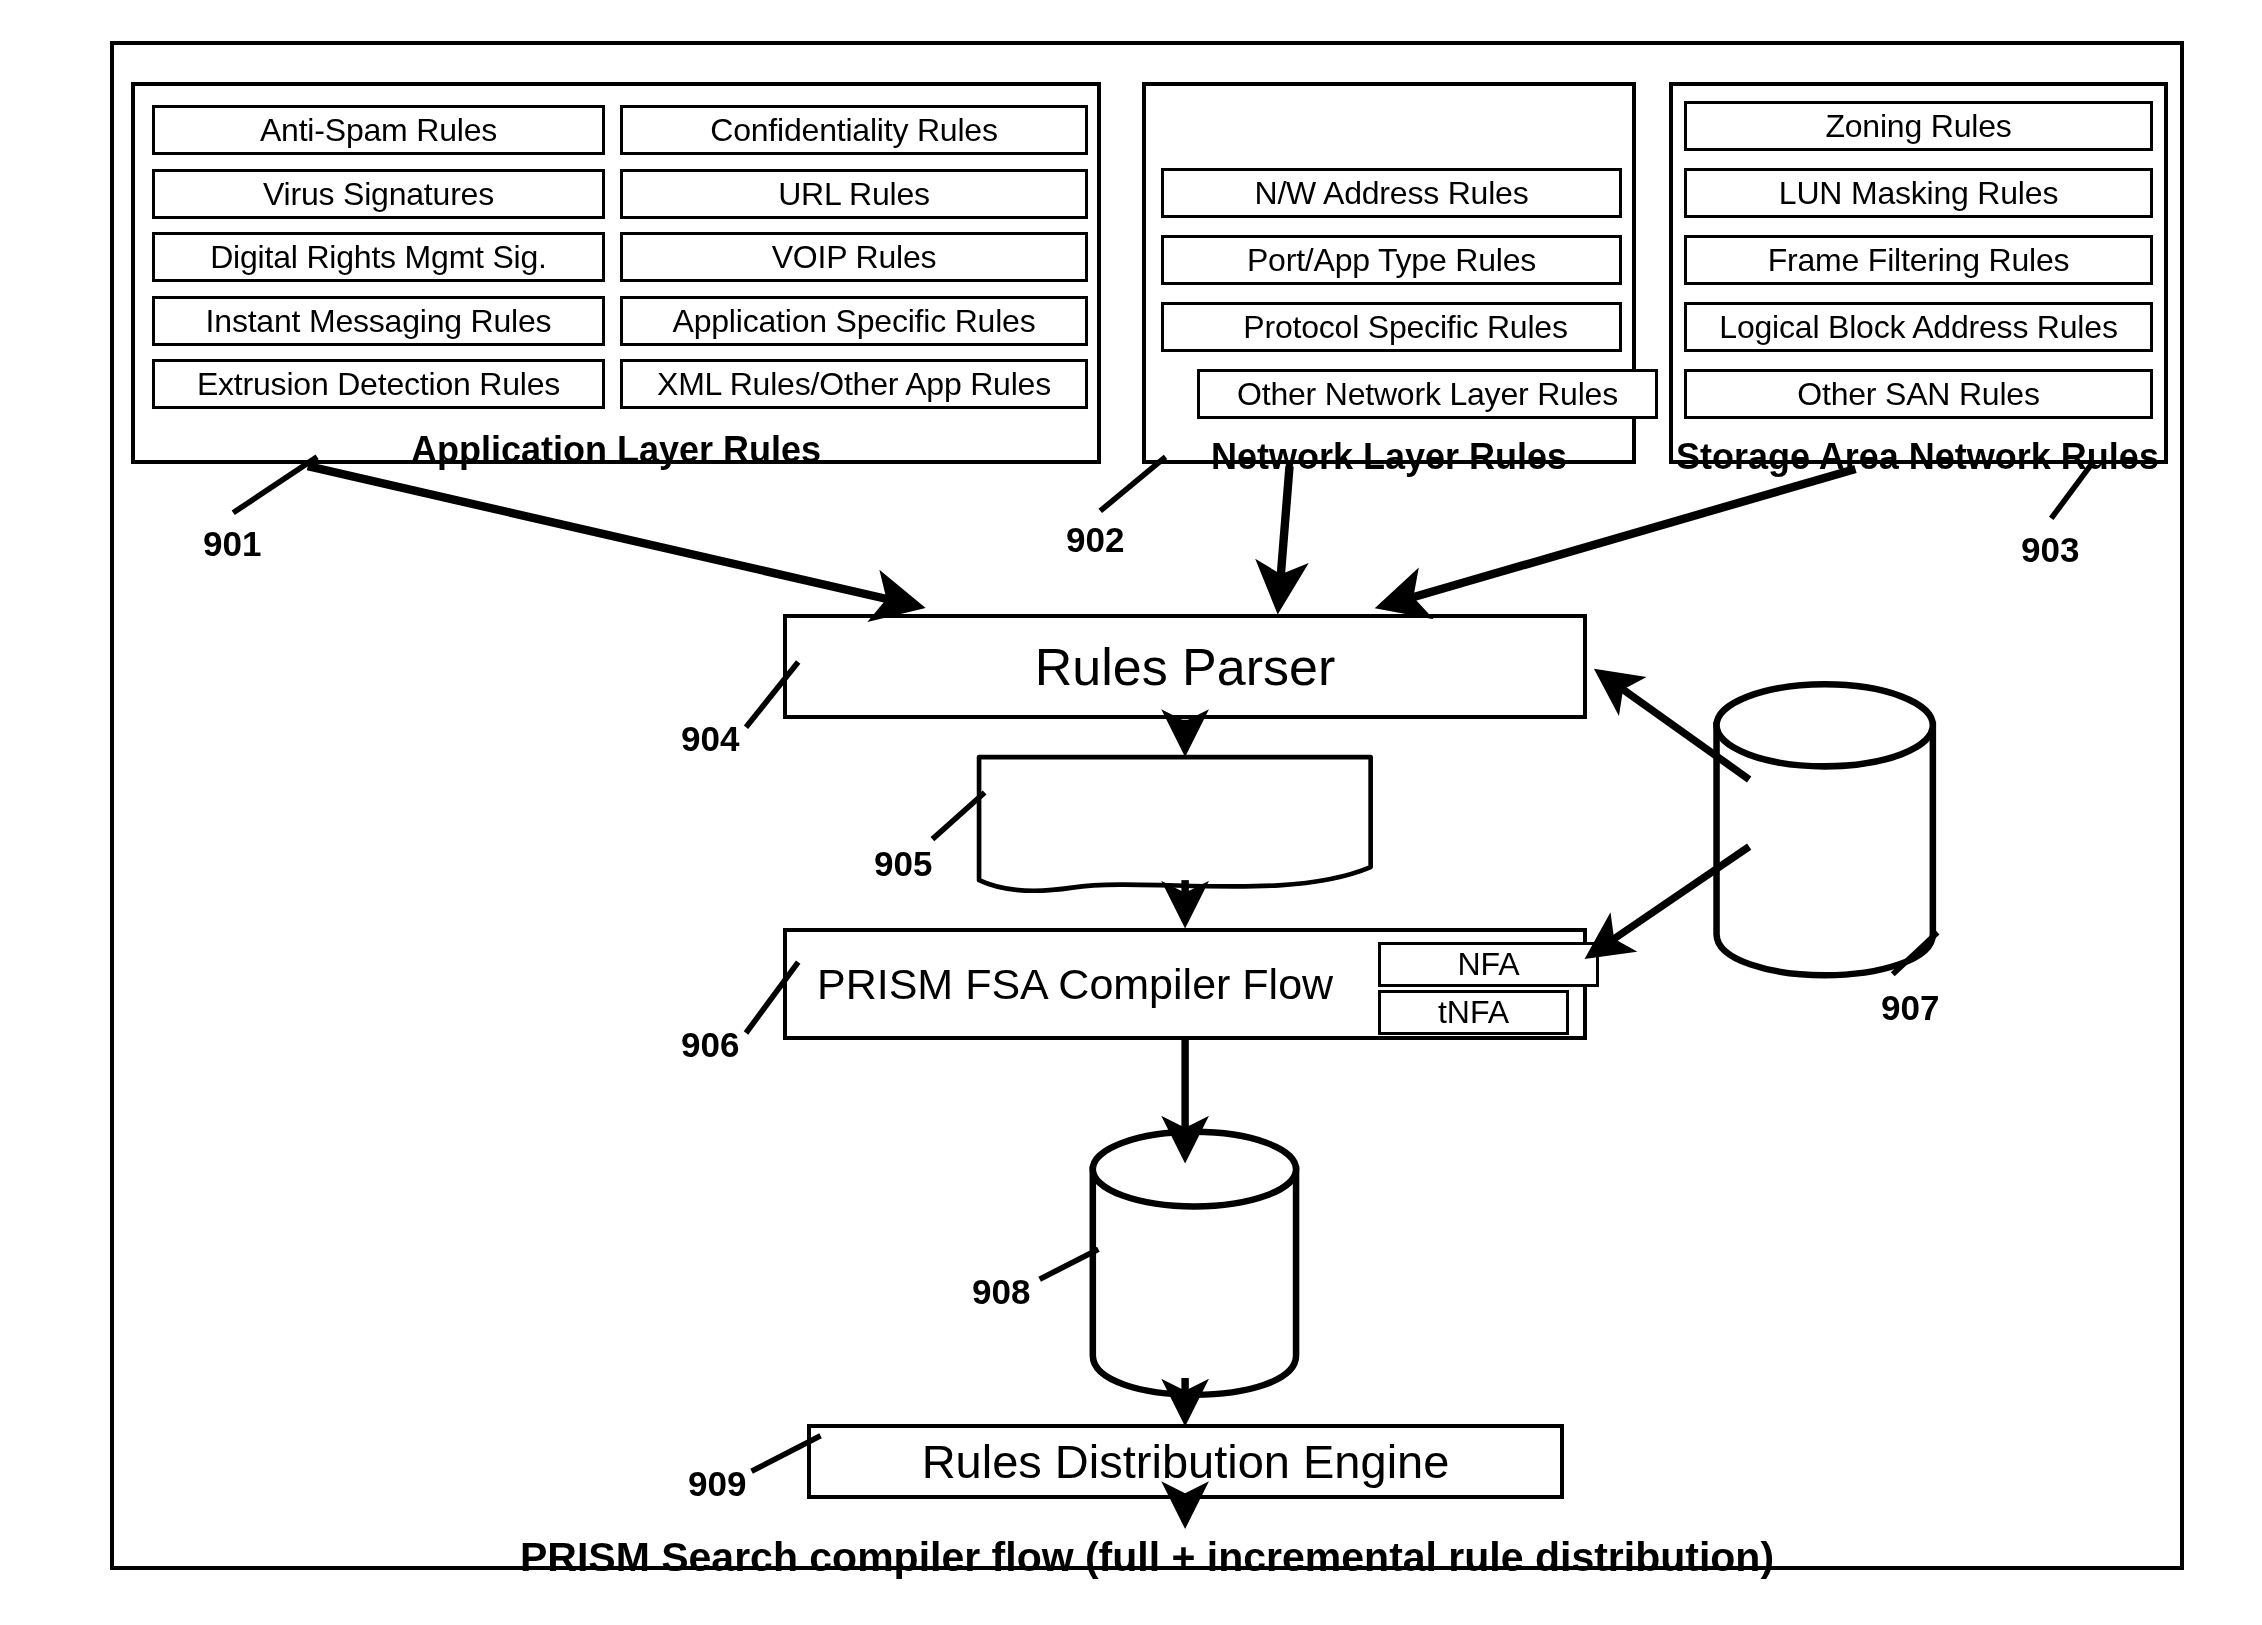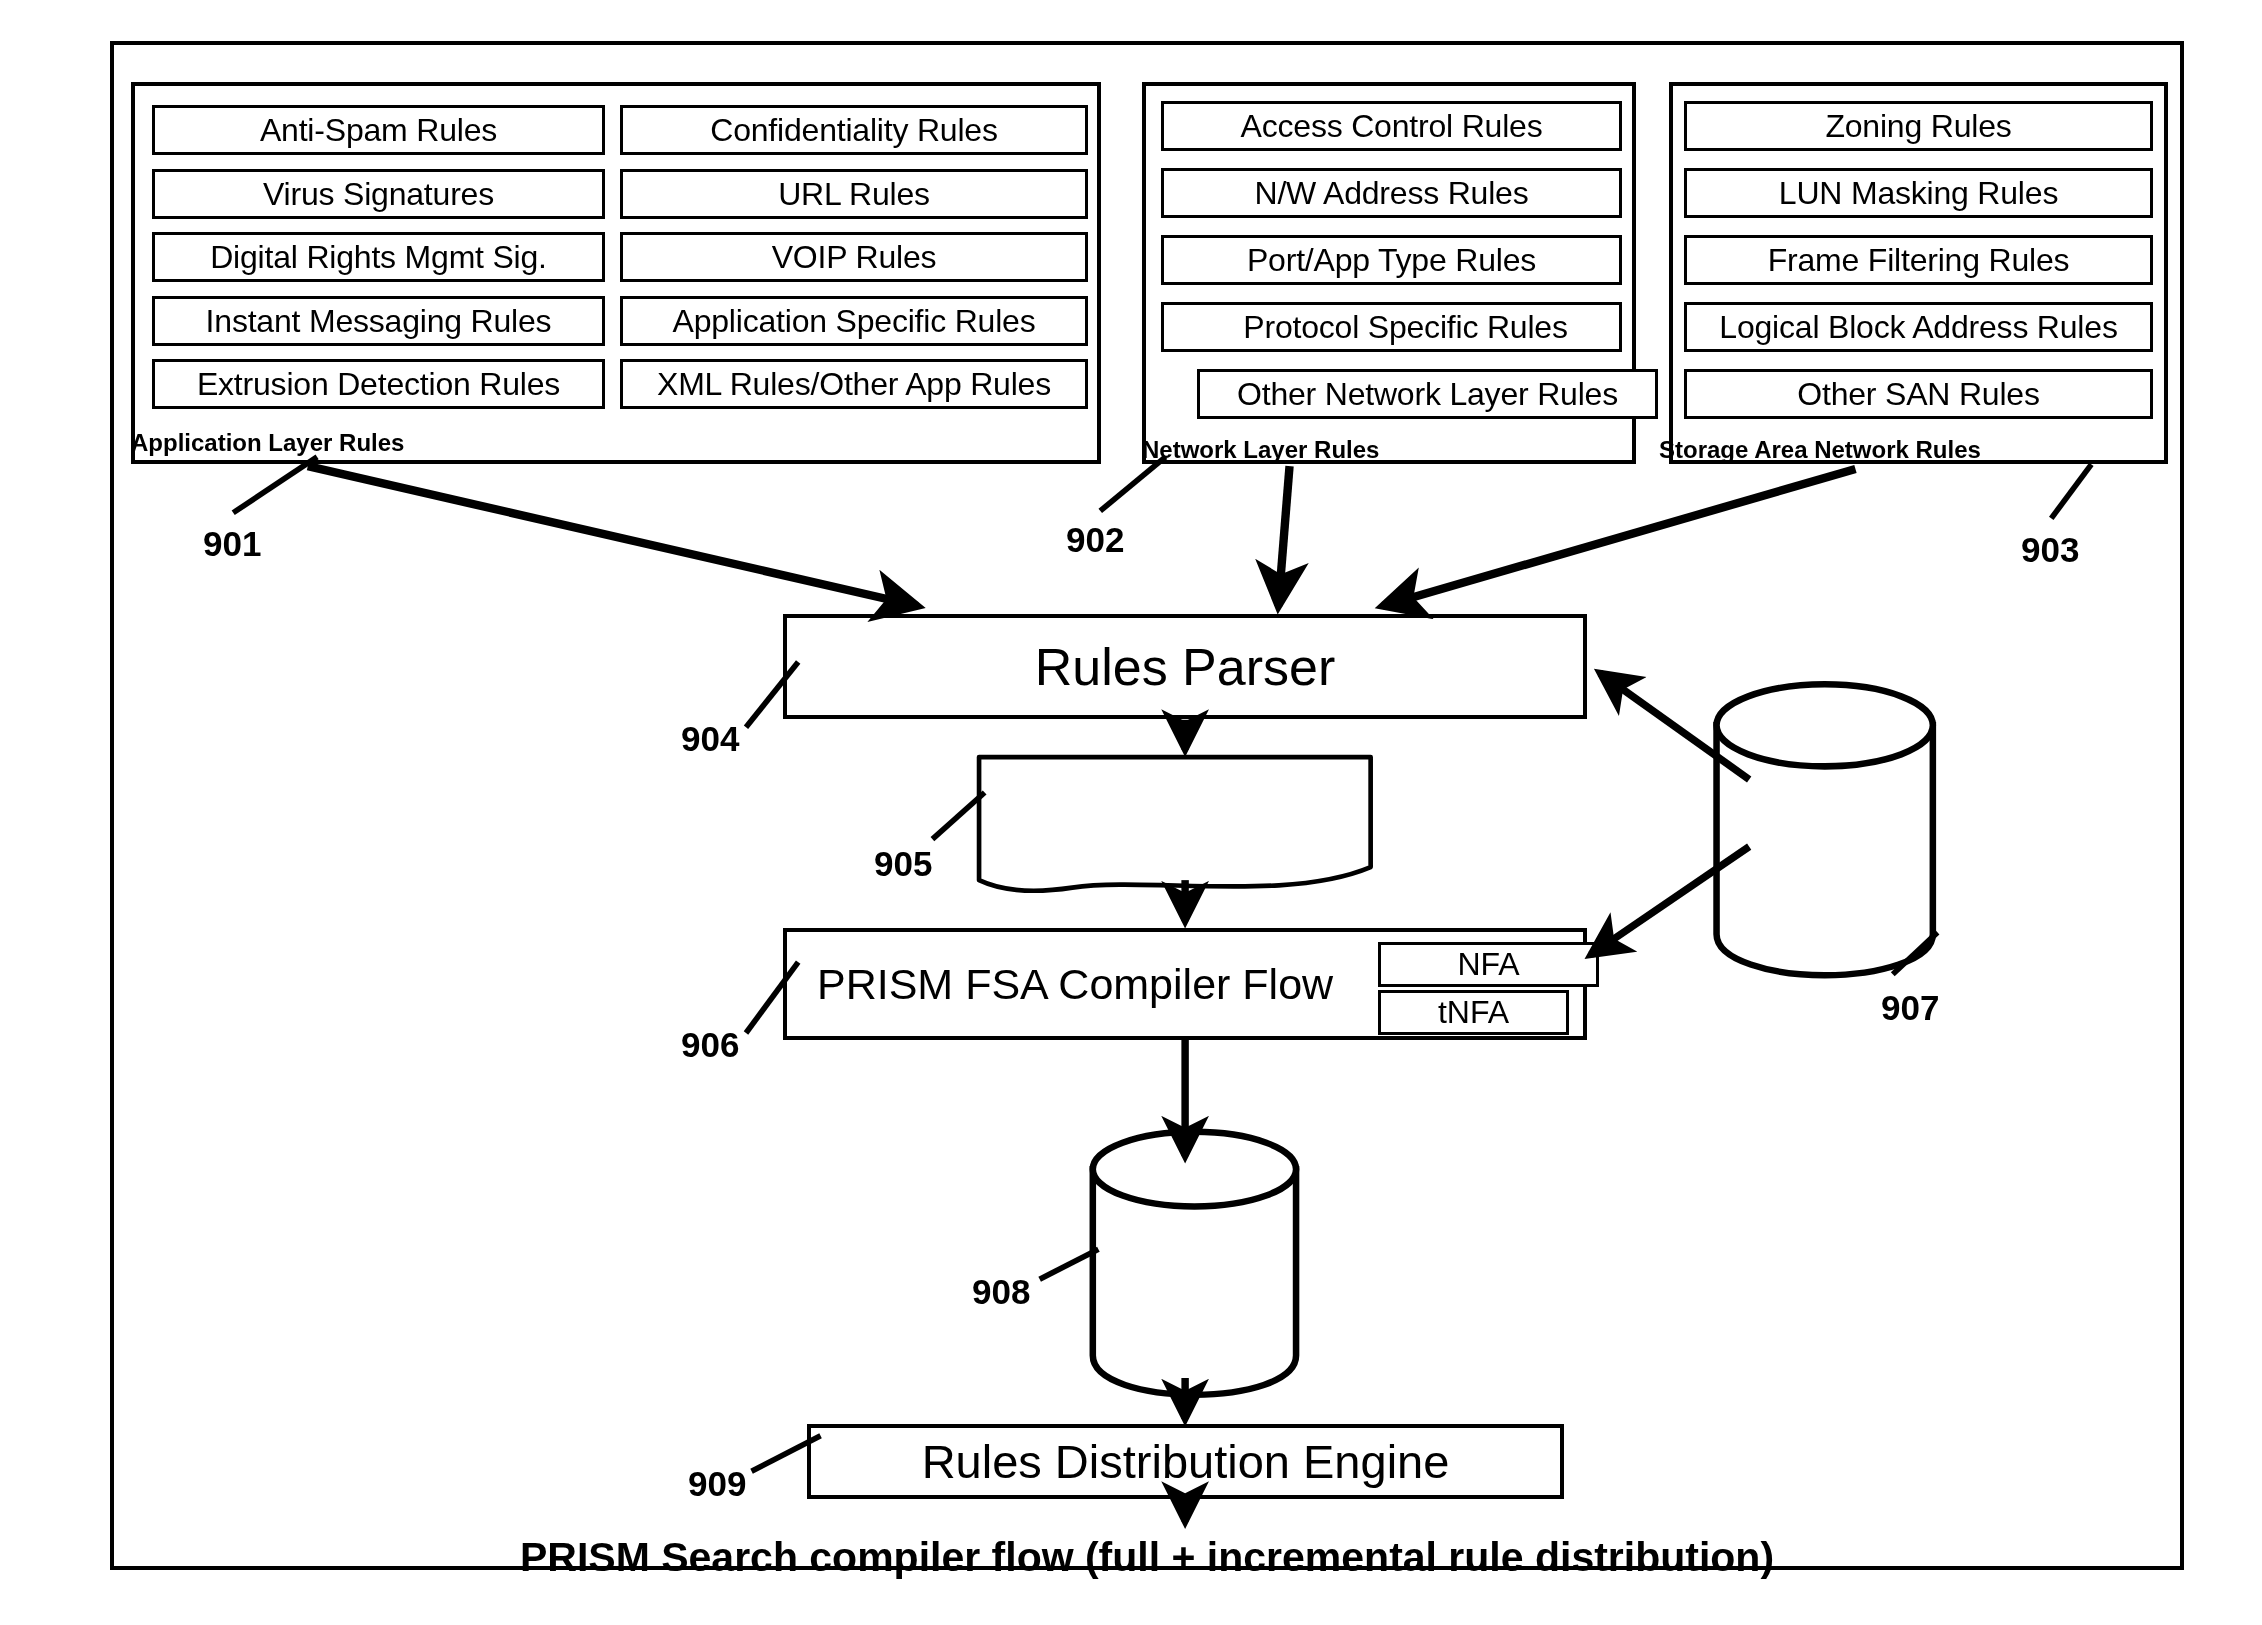--- a/index.html
+++ b/index.html
@@ -40,22 +40,23 @@
     background: #fff;
     display: flex;
     align-items: center;
     justify-content: center;
     font-size: 32px;
     letter-spacing: -0.2px;
     white-space: nowrap;
   }
   .group-label {
     position: absolute;
-    font-size: 24px;
+    font-size: 36px;
     font-weight: bold;
+    text-align: center;
     white-space: nowrap;
   }
   
   .proc-box {
     position: absolute;
     border: 4.7px solid #000;
     box-sizing: border-box;
     background: #fff;
     display: flex;
     align-items: center;
@@ -130,21 +131,20 @@
   <div class="rule-box" style="left:620px; top:105px; width:468px; height:50px;">Confidentiality Rules</div>
   <div class="rule-box" style="left:620px; top:169px; width:468px; height:50px;">URL Rules</div>
   <div class="rule-box" style="left:620px; top:232px; width:468px; height:50px;">VOIP Rules</div>
   <div class="rule-box" style="left:620px; top:296px; width:468px; height:50px;">Application Specific Rules</div>
   <div class="rule-box" style="left:620px; top:359px; width:468px; height:50px;">XML Rules/Other App Rules</div>
 
   <div class="group-label" style="left:131px; top:429px; width:970px;">Application Layer Rules</div>
 
   <div class="group-panel" style="left:1142px; top:82px; width:494px; height:382px;"></div>
 
-  <div class="rule-box" style="left:1161px; top:101px; width:461px; height:50px;">Access Control Rules</div>
   <div class="rule-box" style="left:1161px; top:168px; width:461px; height:50px;">N/W Address Rules</div>
   <div class="rule-box" style="left:1161px; top:235px; width:461px; height:50px;">Port/App Type Rules</div>
   <div class="rule-box" style="left:1161px; top:302px; width:461px; height:50px;padding-left:28px;">Protocol Specific Rules</div>
   <div class="rule-box" style="left:1161px; top:369px; width:461px; height:50px;margin-left:36px;">Other Network Layer  Rules</div>
 
   <div class="group-label" style="left:1142px; top:436px; width:494px;">Network Layer Rules</div>
 
   <div class="group-panel" style="left:1669px; top:82px; width:499px; height:382px;"></div>
 
   <div class="rule-box" style="left:1684px; top:101px; width:469px; height:50px;">Zoning Rules</div>

